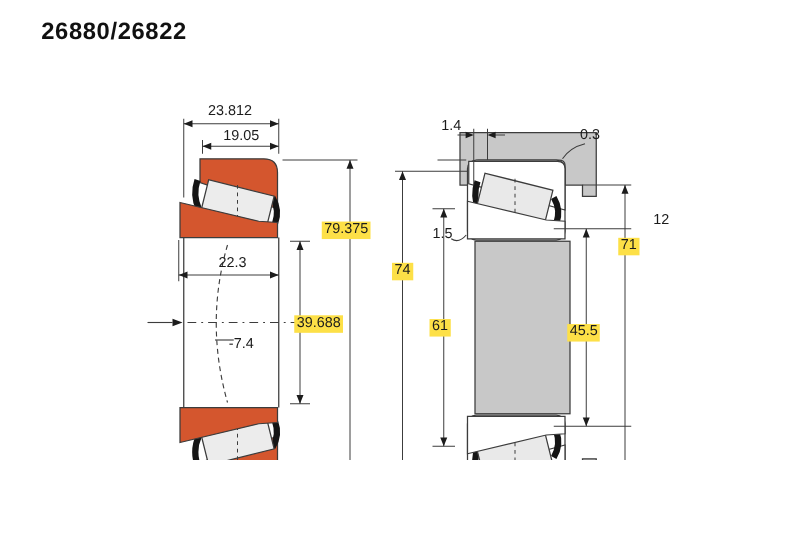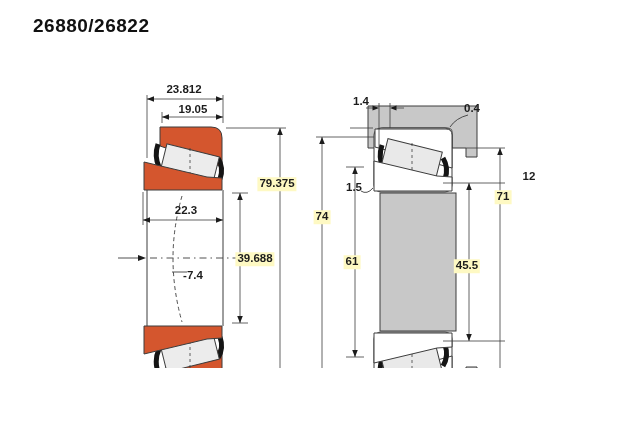--- a/index.html
+++ b/index.html
@@ -2,22 +2,22 @@
 <html><head>
 <meta charset="utf-8">
 <style>
   html,body{margin:0;padding:0;background:#ffffff;}
   #stage{position:relative;width:640px;height:368px;background:#ffffff;overflow:hidden;
          font-family:"Liberation Sans", sans-serif;}
   #drawing{position:absolute;left:0;top:0;}
   .title{position:absolute;left:33px;top:15px;font-size:19px;font-weight:bold;color:#111;
          letter-spacing:0.5px;}
   .dim{position:absolute;transform:translate(-50%,-50%);font-size:11.5px;color:#1c1c1c;
-       white-space:nowrap;line-height:1;font-weight:bold;}
-  .dim.bg{background:#fef9c3;padding:1px 2px;}
+       white-space:nowrap;line-height:1;}
+  .dim.bg{background:#fde047;padding:1px 2px;}
 </style>
 </head>
 <body>
 
 <div id="stage">
 
   <svg id="drawing" width="640" height="440" viewBox="0 0 640 440">
 
     <g stroke="#3c3c3c" stroke-width="1" fill="none">
 
@@ -134,20 +134,20 @@
   <div class="title">26880/26822</div>
 
   <div class="dim" style="left:184px;top:90px">23.812</div>
   <div class="dim" style="left:193px;top:110px">19.05</div>
   <div class="dim bg" style="left:277px;top:184px">79.375</div>
   <div class="dim" style="left:186px;top:211px">22.3</div>
   <div class="dim bg" style="left:255px;top:259px">39.688</div>
   <div class="dim" style="left:193px;top:276px">-7.4</div>
 
   <div class="dim" style="left:361px;top:102px">1.4</div>
-  <div class="dim" style="left:472px;top:109px">0.4</div>
+  <div class="dim" style="left:472px;top:109px">0.3</div>
   <div class="dim" style="left:354px;top:188px">1.5</div>
   <div class="dim bg" style="left:322px;top:217px">74</div>
   <div class="dim bg" style="left:352px;top:262px">61</div>
   <div class="dim bg" style="left:467px;top:266px">45.5</div>
   <div class="dim" style="left:529px;top:177px">12</div>
   <div class="dim bg" style="left:503px;top:197px">71</div>
 </div>
 
 </body></html>

